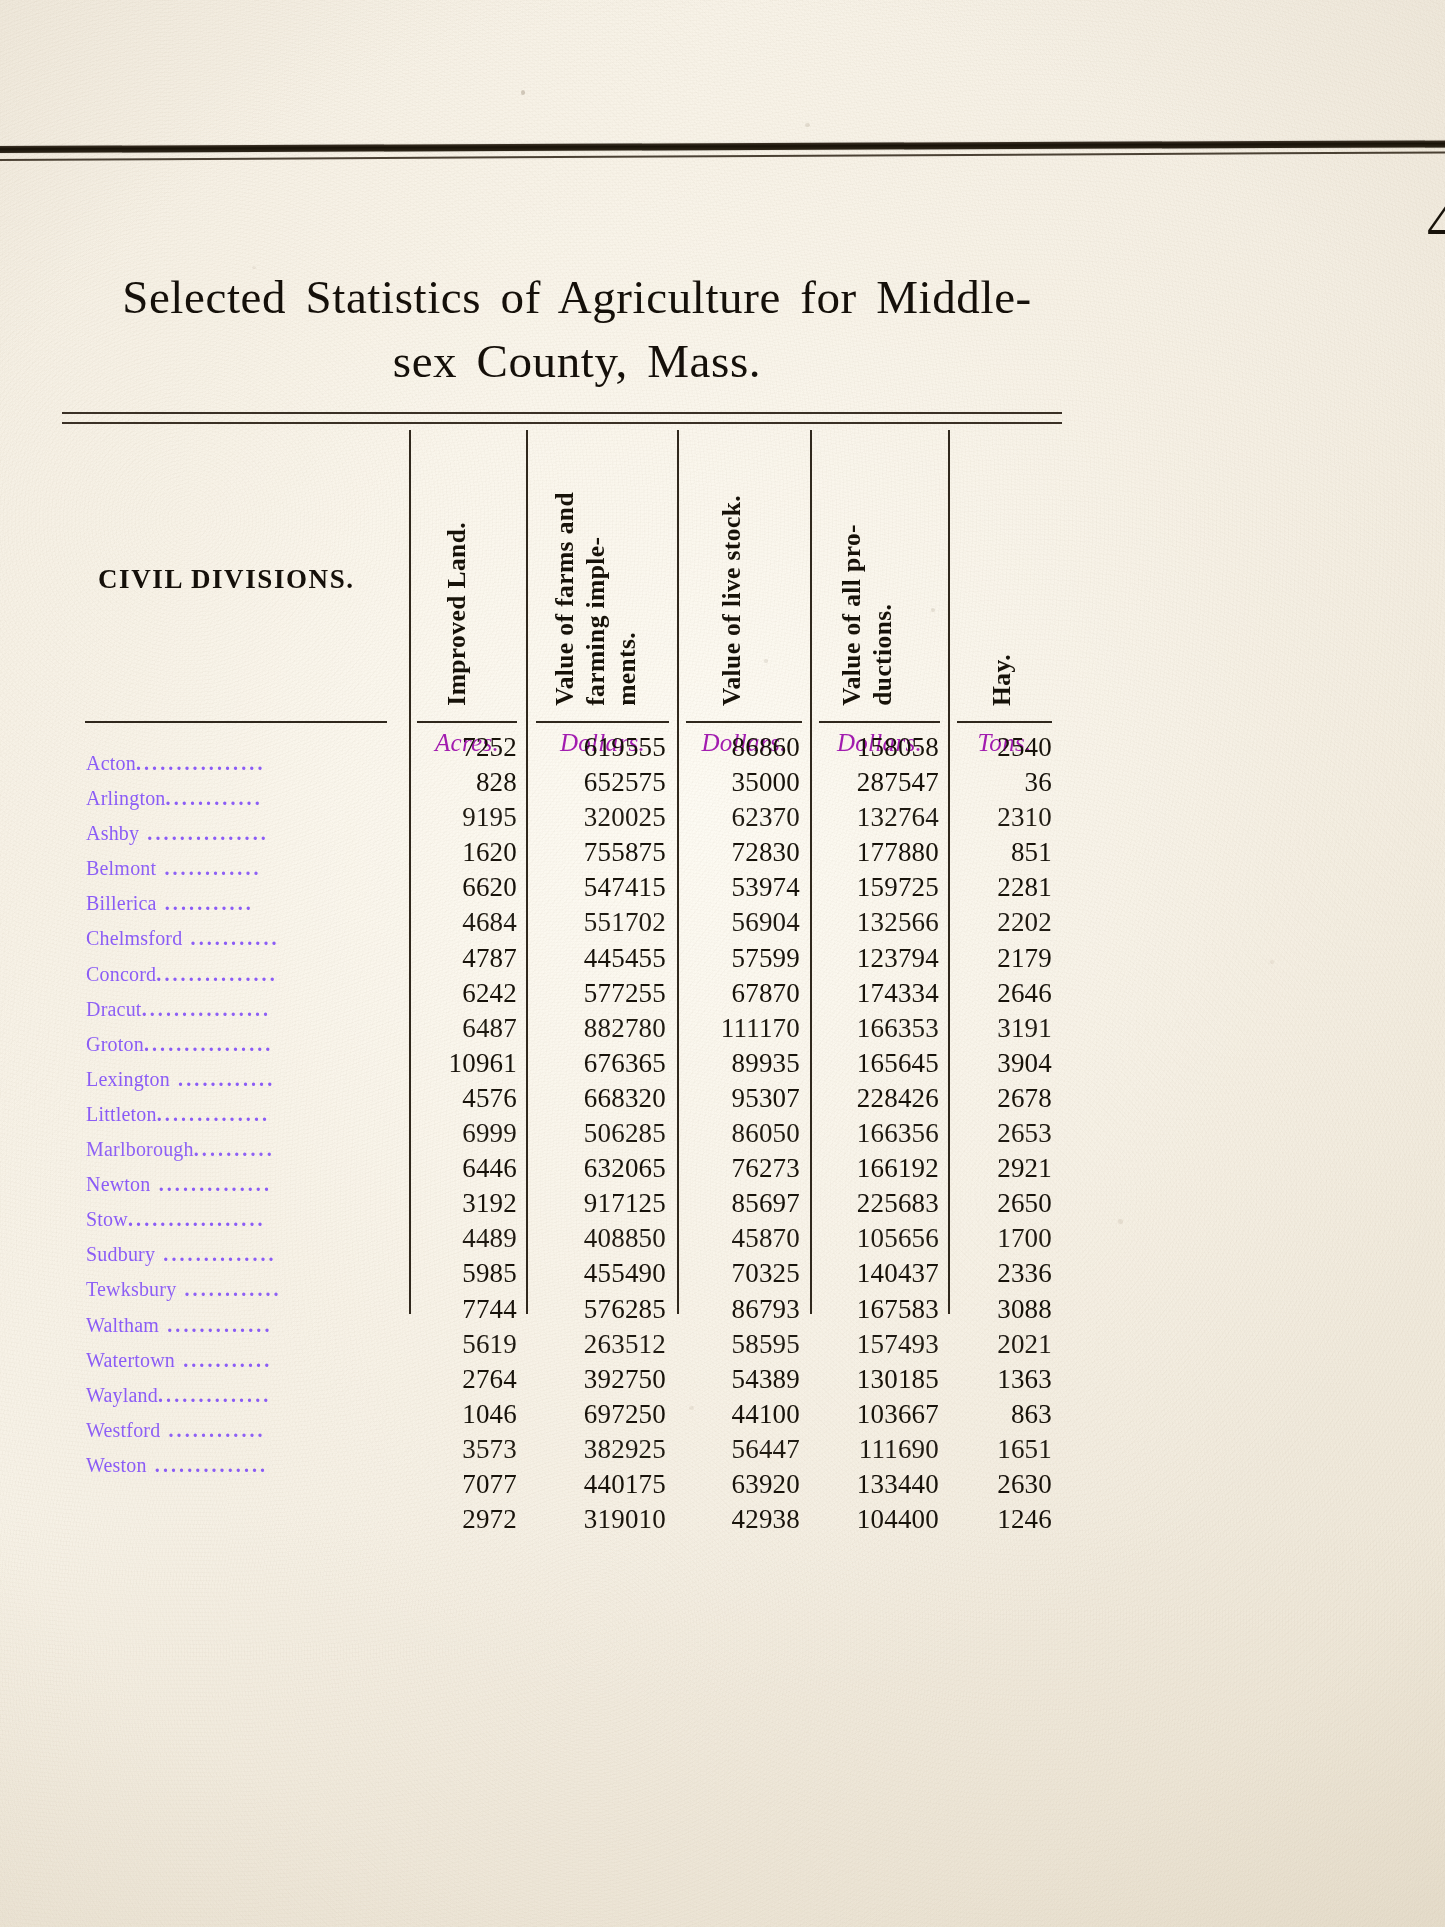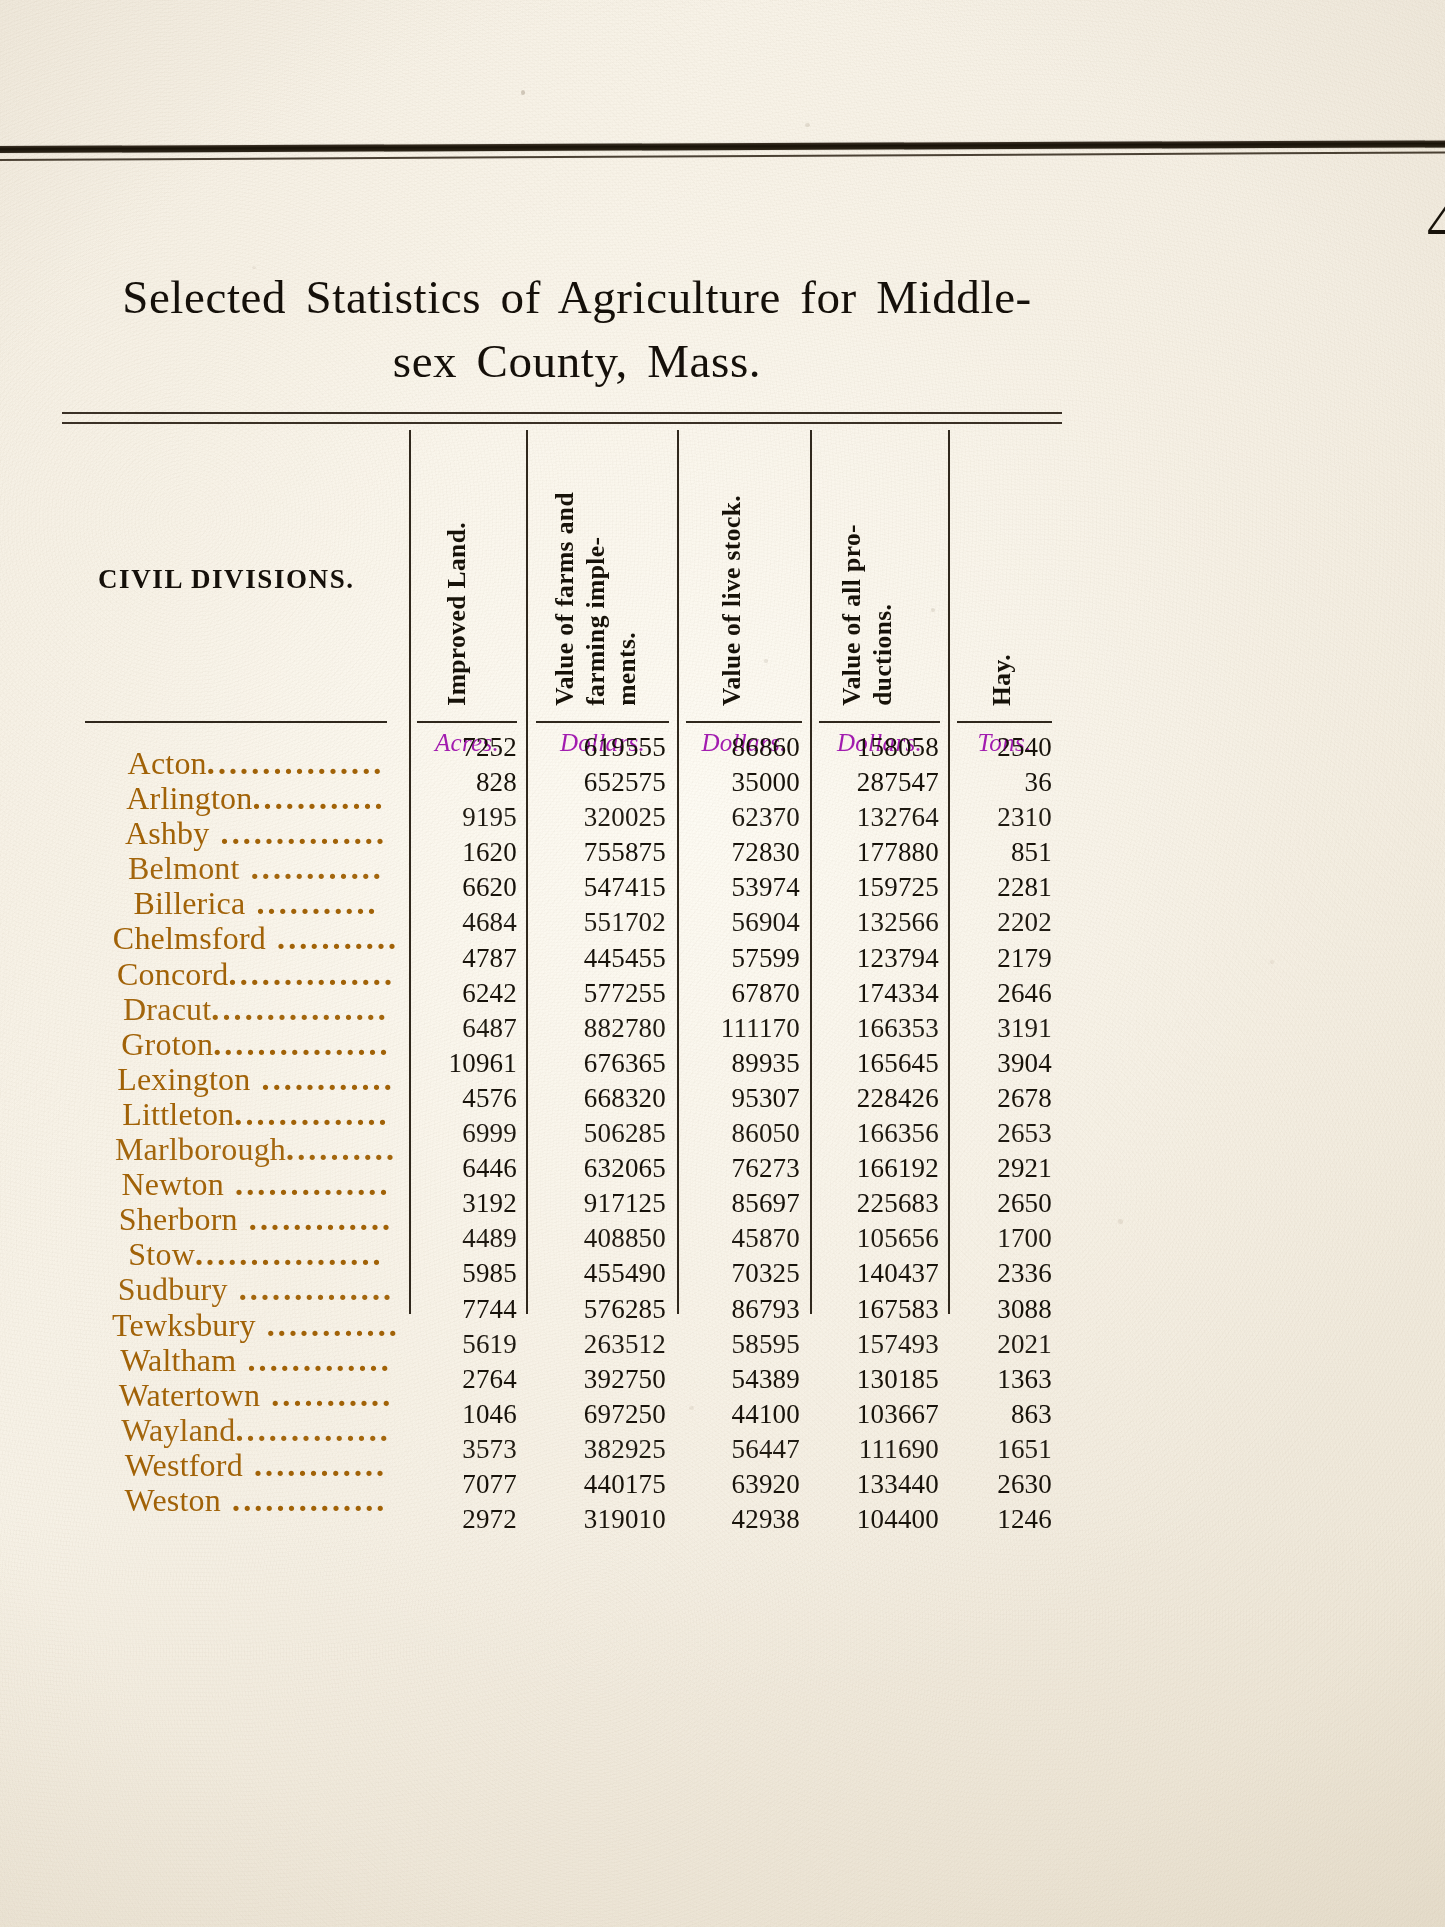--- a/index.html
+++ b/index.html
@@ -172,27 +172,26 @@
 
   
   #names-col {
     position: absolute;
     left: 24px;
     top: 322px;
     width: 340px;
   }
   .name-row {
     height: 35.1px;
-    font-size: 32px;
+    font-size: 20px;
     line-height: 35.1px;
     white-space: nowrap;
     overflow: hidden;
-    color: #a16207;
+    color: #8b5cf6;
     letter-spacing: 0.2px;
-    text-align: center;
   }
   .name-row .nm { }
   .name-row .leader {
     letter-spacing: 3.1px;
     font-weight: bold;
   }
 
   .num-col {
     position: absolute;
     top: 306px;
@@ -299,21 +298,20 @@
         <div class="name-row"><span class="nm">Belmont</span><span class="leader"> ............</span></div>
         <div class="name-row"><span class="nm">Billerica</span><span class="leader"> ...........</span></div>
         <div class="name-row"><span class="nm">Chelmsford</span><span class="leader"> ...........</span></div>
         <div class="name-row"><span class="nm">Concord</span><span class="leader">...............</span></div>
         <div class="name-row"><span class="nm">Dracut</span><span class="leader">................</span></div>
         <div class="name-row"><span class="nm">Groton</span><span class="leader">................</span></div>
         <div class="name-row"><span class="nm">Lexington</span><span class="leader"> ............</span></div>
         <div class="name-row"><span class="nm">Littleton</span><span class="leader">..............</span></div>
         <div class="name-row"><span class="nm">Marlborough</span><span class="leader">..........</span></div>
         <div class="name-row"><span class="nm">Newton</span><span class="leader"> ..............</span></div>
-        <div class="name-row"><span class="nm">Sherborn</span><span class="leader"> .............</span></div>
         <div class="name-row"><span class="nm">Stow</span><span class="leader">.................</span></div>
         <div class="name-row"><span class="nm">Sudbury</span><span class="leader"> ..............</span></div>
         <div class="name-row"><span class="nm">Tewksbury</span><span class="leader"> ............</span></div>
         <div class="name-row"><span class="nm">Waltham</span><span class="leader"> .............</span></div>
         <div class="name-row"><span class="nm">Watertown</span><span class="leader"> ...........</span></div>
         <div class="name-row"><span class="nm">Wayland</span><span class="leader">..............</span></div>
         <div class="name-row"><span class="nm">Westford</span><span class="leader"> ............</span></div>
         <div class="name-row"><span class="nm">Weston</span><span class="leader"> ..............</span></div>
       </div>
 

